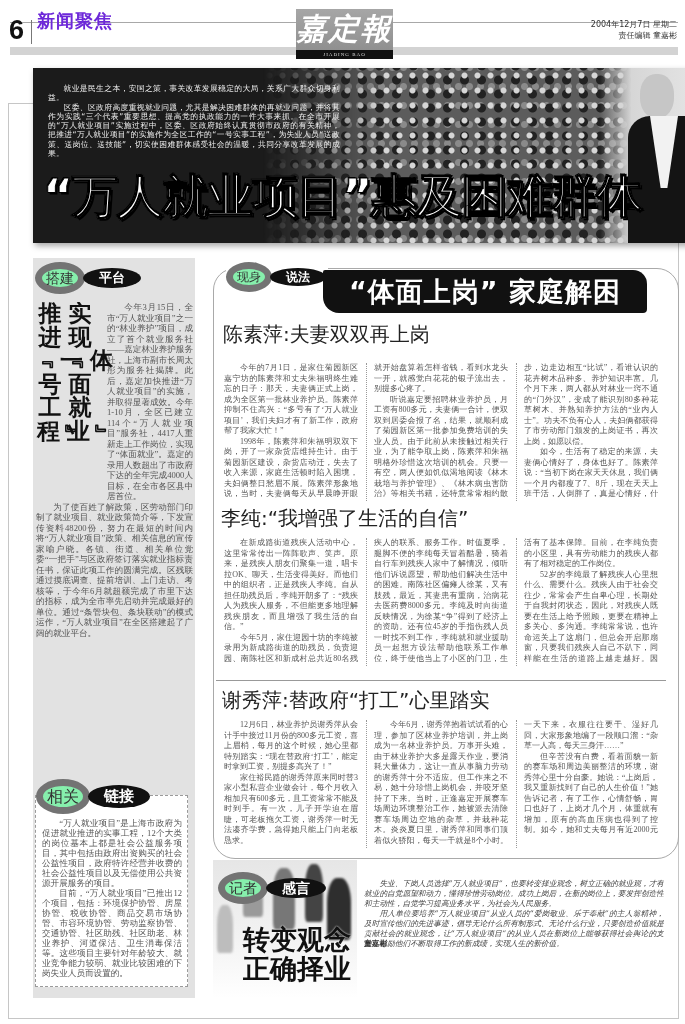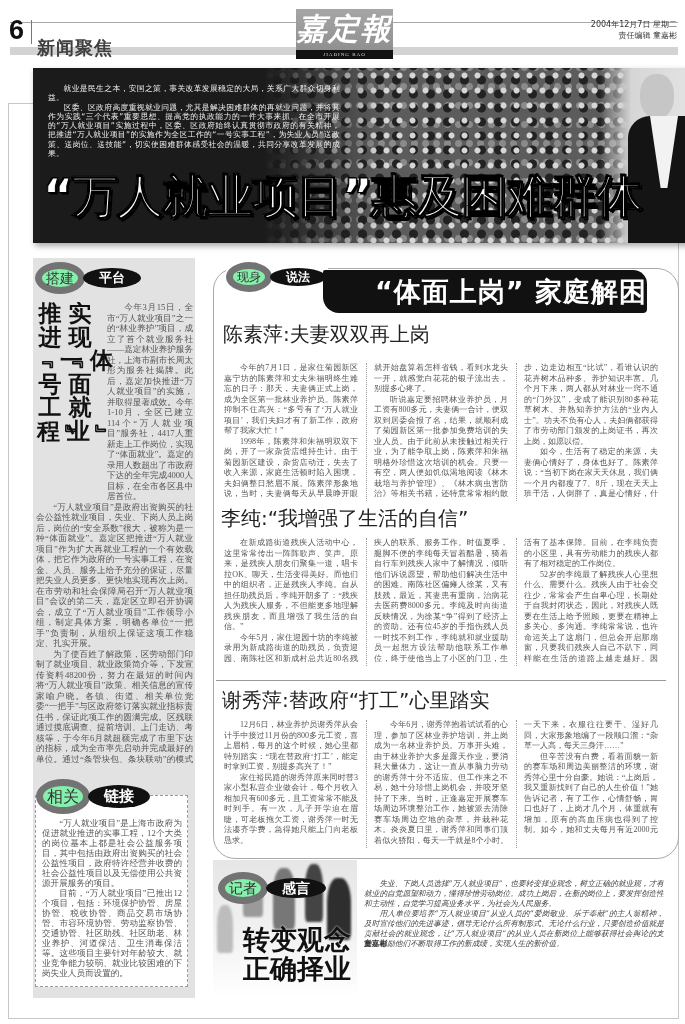--- a/index.html
+++ b/index.html
@@ -8,21 +8,21 @@
 .abs{position:absolute}
 
 
 .frame{left:8px;top:103px;width:671px;height:916px;border:1px solid #c6c6c6}
 
 
 .h-topline{left:10px;top:22px;width:668px;height:1px;background:#a8a8a8}
 .h-band{left:10px;top:47px;width:668px;height:8px;background:#d3d3d3}
 .page-num{left:9px;top:15px;font:bold 27px/30px "Liberation Sans",sans-serif;color:#111}
 .h-divider{left:31px;top:20px;width:1px;height:24px;background:#777}
-.section-name{left:37px;top:37px;font:bold 18px/22px "DejaVu Sans",sans-serif;color:#404040;letter-spacing:1px}
+.section-name{left:37px;top:10px;font:bold 18px/22px "DejaVu Sans",sans-serif;color:#6d28d9;letter-spacing:1px}
 .masthead{left:296px;top:9px;width:97px;height:50px;background:linear-gradient(#a6a6a6,#8b8b8b);text-align:center;overflow:hidden}
 .masthead-title{display:block;font:italic bold 30px/40px "DejaVu Serif",serif;color:#fff;letter-spacing:2px}
 .masthead-pinyin{position:absolute;left:0;bottom:0;width:100%;height:9px;background:#111;color:#ddd;font:5px/9px "Liberation Serif",serif;letter-spacing:1px;text-align:center}
 .date{right:8px;top:20px;font:8px/10px "DejaVu Sans",sans-serif;color:#333;text-align:right;white-space:nowrap}
 .editor{right:8px;top:31px;font:8px/10px "DejaVu Sans",sans-serif;color:#333;text-align:right;white-space:nowrap}
 
 
 .banner{left:33px;top:68px;width:672px;height:175px;background:#1b1b1b;box-shadow:2px 3px 6px rgba(0,0,0,.35);overflow:hidden}
 .crowd{left:230px;top:0;width:392px;height:175px;background-color:#5c5c5c;
   background-image:radial-gradient(circle,#d6d6d6 0 2.5px,transparent 3.5px),radial-gradient(circle,#222 0 4px,transparent 5px),radial-gradient(circle,#8a8a8a 0 3px,transparent 4px);
@@ -56,21 +56,21 @@
 .tag-related .tag-a{font-size:16px;line-height:21px}
 .tag-related .tag-b{font-size:15px;line-height:21px}
 .link-box{left:2px;top:537px;width:153px;height:192px;border:1px dashed #9a9a9a;background:#fff;padding:22px 5px 0 6px;font-size:8.6px;line-height:10px;color:#555;overflow:hidden;text-align:justify}
 .link-box p{text-indent:2em}
 
 
 .testimony{left:213px;top:268px;width:466px;height:591px;border:1px solid #a9a9a9;border-radius:22px}
 .tag-testimony{left:12px;top:-7px;background:#fff;padding-right:2px}
 .tag-testimony .tag-a{font-size:12px;line-height:16px}
 .tag-testimony .tag-b{font-size:12px;line-height:16px}
-.t-banner{left:109px;top:1px;width:324px;height:43px;background:#111;border-radius:2px 14px 4px 16px;color:#fff;font:bold 27px/43px "DejaVu Sans",sans-serif;text-align:right;white-space:pre;letter-spacing:1px}
+.t-banner{left:109px;top:1px;width:324px;height:43px;background:#111;border-radius:2px 14px 4px 16px;color:#fff;font:bold 27px/43px "DejaVu Sans",sans-serif;text-align:center;white-space:pre;letter-spacing:1px}
 .a-title{font:20px/24px "DejaVu Sans",sans-serif;color:#222;white-space:nowrap}
 .a-text{width:434px;column-count:3;column-gap:16px;column-rule:1px dotted #999;column-fill:auto;overflow:hidden;font-size:8px;line-height:10.5px;color:#555;text-align:justify}
 .a-text p{text-indent:2em}
 .a1-title{left:9px;top:53px}
 .a1-text{left:10px;top:94px;height:138px}
 .a2-title{left:7px;top:237px}
 .a2-text{left:10px;top:269px;height:128px}
 .a-divider{left:2px;top:411px;width:450px;height:1px;background:#999}
 .a3-title{left:8px;top:419px}
 .a3-text{left:10px;top:451px;height:128px}
@@ -128,21 +128,20 @@
   <div class="tag tag-platform">
     <span class="tag-a">搭建</span>
     <span class="tag-b">平台</span>
   </div>
   <div class="abs lc-body">
     <div class="vhead">
       <div class="vcol vcol-right">实现﹃体面就业﹄</div>
       <div class="vcol vcol-left">推进﹃一号工程﹄</div>
     </div>
     <p>今年3月15日，全市“万人就业项目”之一的“林业养护”项目，成立了首个就业服务社——嘉定林业养护服务社，上海市副市长周太彤为服务社揭牌。此后，嘉定加快推进“万人就业项目”的实施，并取得显著成效。今年1-10月，全区已建立114个“万人就业项目”服务社，4417人重新走上工作岗位，实现了“体面就业”。嘉定的录用人数超出了市政府下达的全年完成4000人目标，在全市各区县中居首位。</p>
-    <p>“万人就业项目”是政府出资购买的社会公益性就业项目，失业、下岗人员上岗后，岗位的“安全系数”很大，被称为是一种“体面就业”。嘉定区把推进“万人就业项目”作为扩大再就业工程的一个有效载体，把它作为政府的一号实事工程，在资金、人员、服务上给予充分的保证，尽量把失业人员更多、更快地实现再次上岗。在市劳动和社会保障局召开“万人就业项目”会议的第二天，嘉定区立即召开协调会，成立了“万人就业项目”工作领导小组，制定具体方案，明确各单位“一把手”负责制，从组织上保证这项工作稳定、扎实开展。</p>
     <p>为了使百姓了解政策，区劳动部门印制了就业项目、就业政策简介等，下发宣传资料48200份，努力在最短的时间内将“万人就业项目”政策、相关信息的宣传家喻户晓。各镇、街道、相关单位党委“一把手”与区政府签订落实就业指标责任书，保证此项工作的圆满完成。区残联通过摸底调查、提前培训、上门走访、考核等，于今年6月就超额完成了市里下达的指标，成为全市率先启动并完成最好的单位。通过“条管块包、条块联动”的模式运作，“万人就业项目”在全区搭建起了广阔的就业平台。</p>
 
   </div>
   <div class="abs link-box">
     <p>“万人就业项目”是上海市政府为促进就业推进的实事工程，12个大类的岗位基本上都是社会公益服务项目，其中包括由政府出资购买的社会公益性项目，政府特许经营并收费的社会公益性项目以及无偿使用公共资源开展服务的项目。</p>
     <p>目前，“万人就业项目”已推出12个项目，包括：环境保护协管、房屋协管、税收协管、商品交易市场协管、市容环境协管、劳动监察协管、交通协管、社区助残、社区助老、林业养护、河道保洁、卫生消毒保洁等。这些项目主要针对年龄较大、就业竞争能力较弱、就业比较困难的下岗失业人员而设置的。</p>
   </div>
   <div class="tag tag-related">
     <span class="tag-a">相关</span>
     <span class="tag-b">链接</span>

